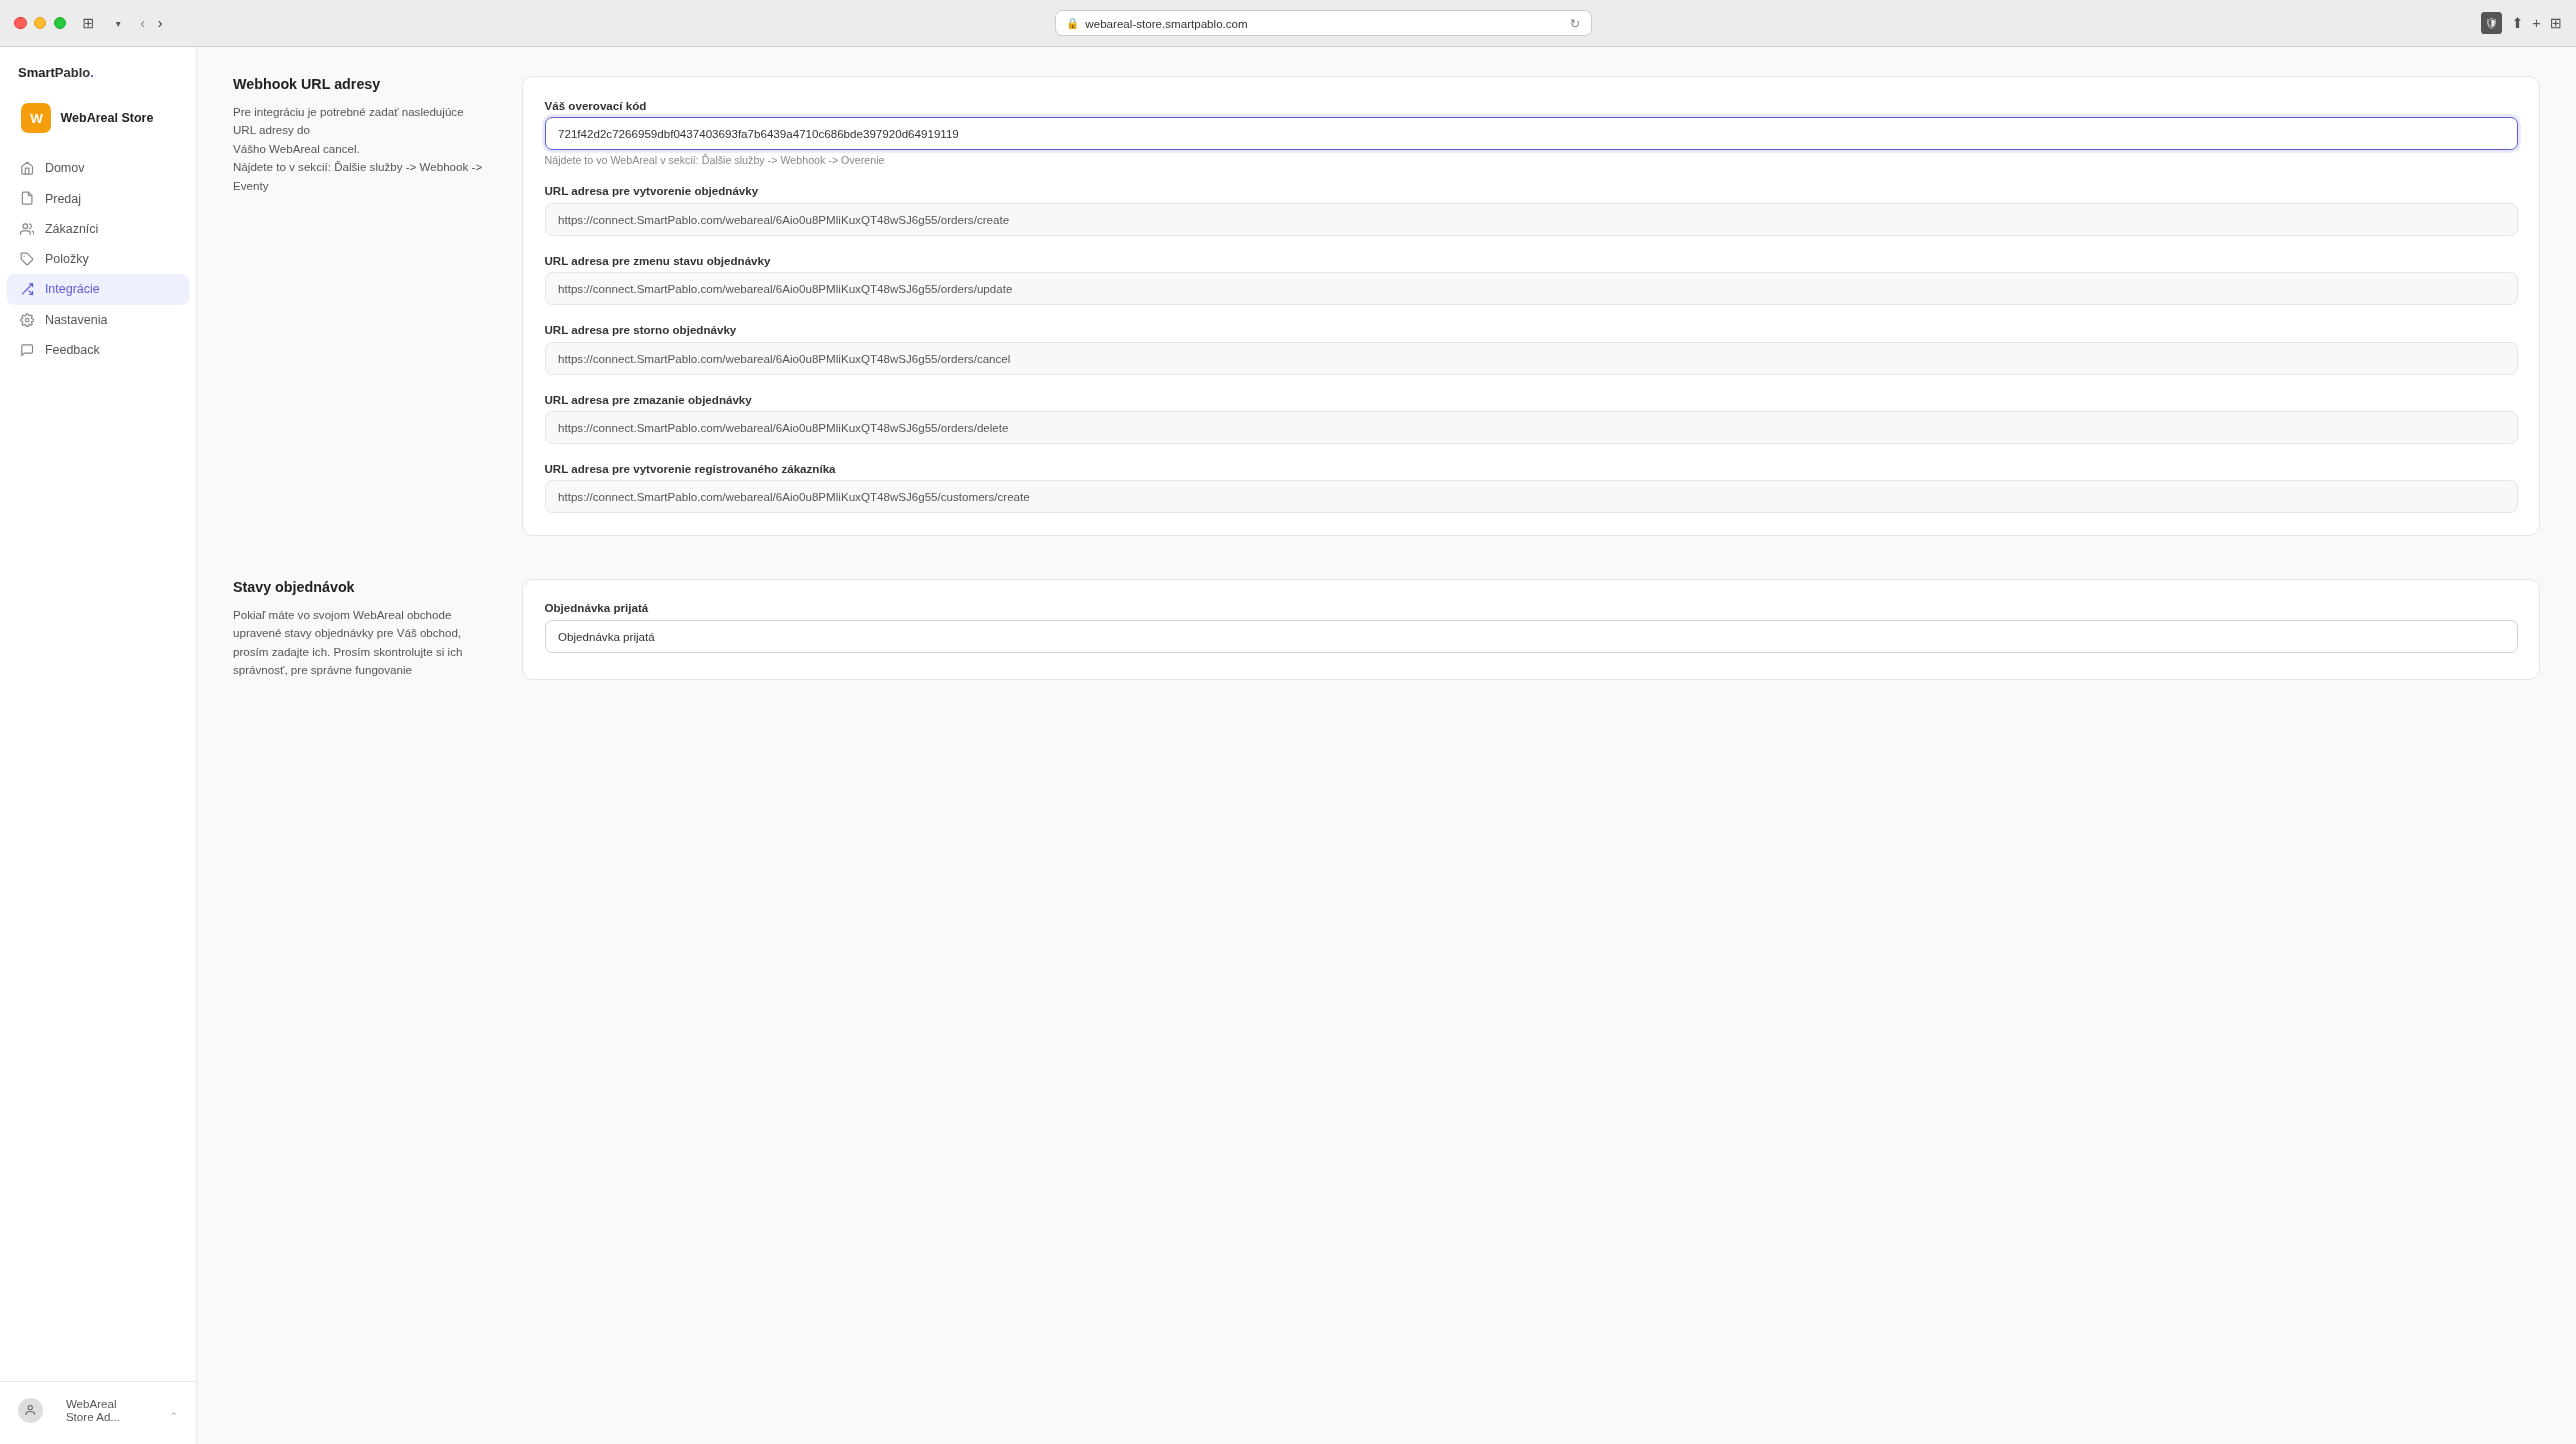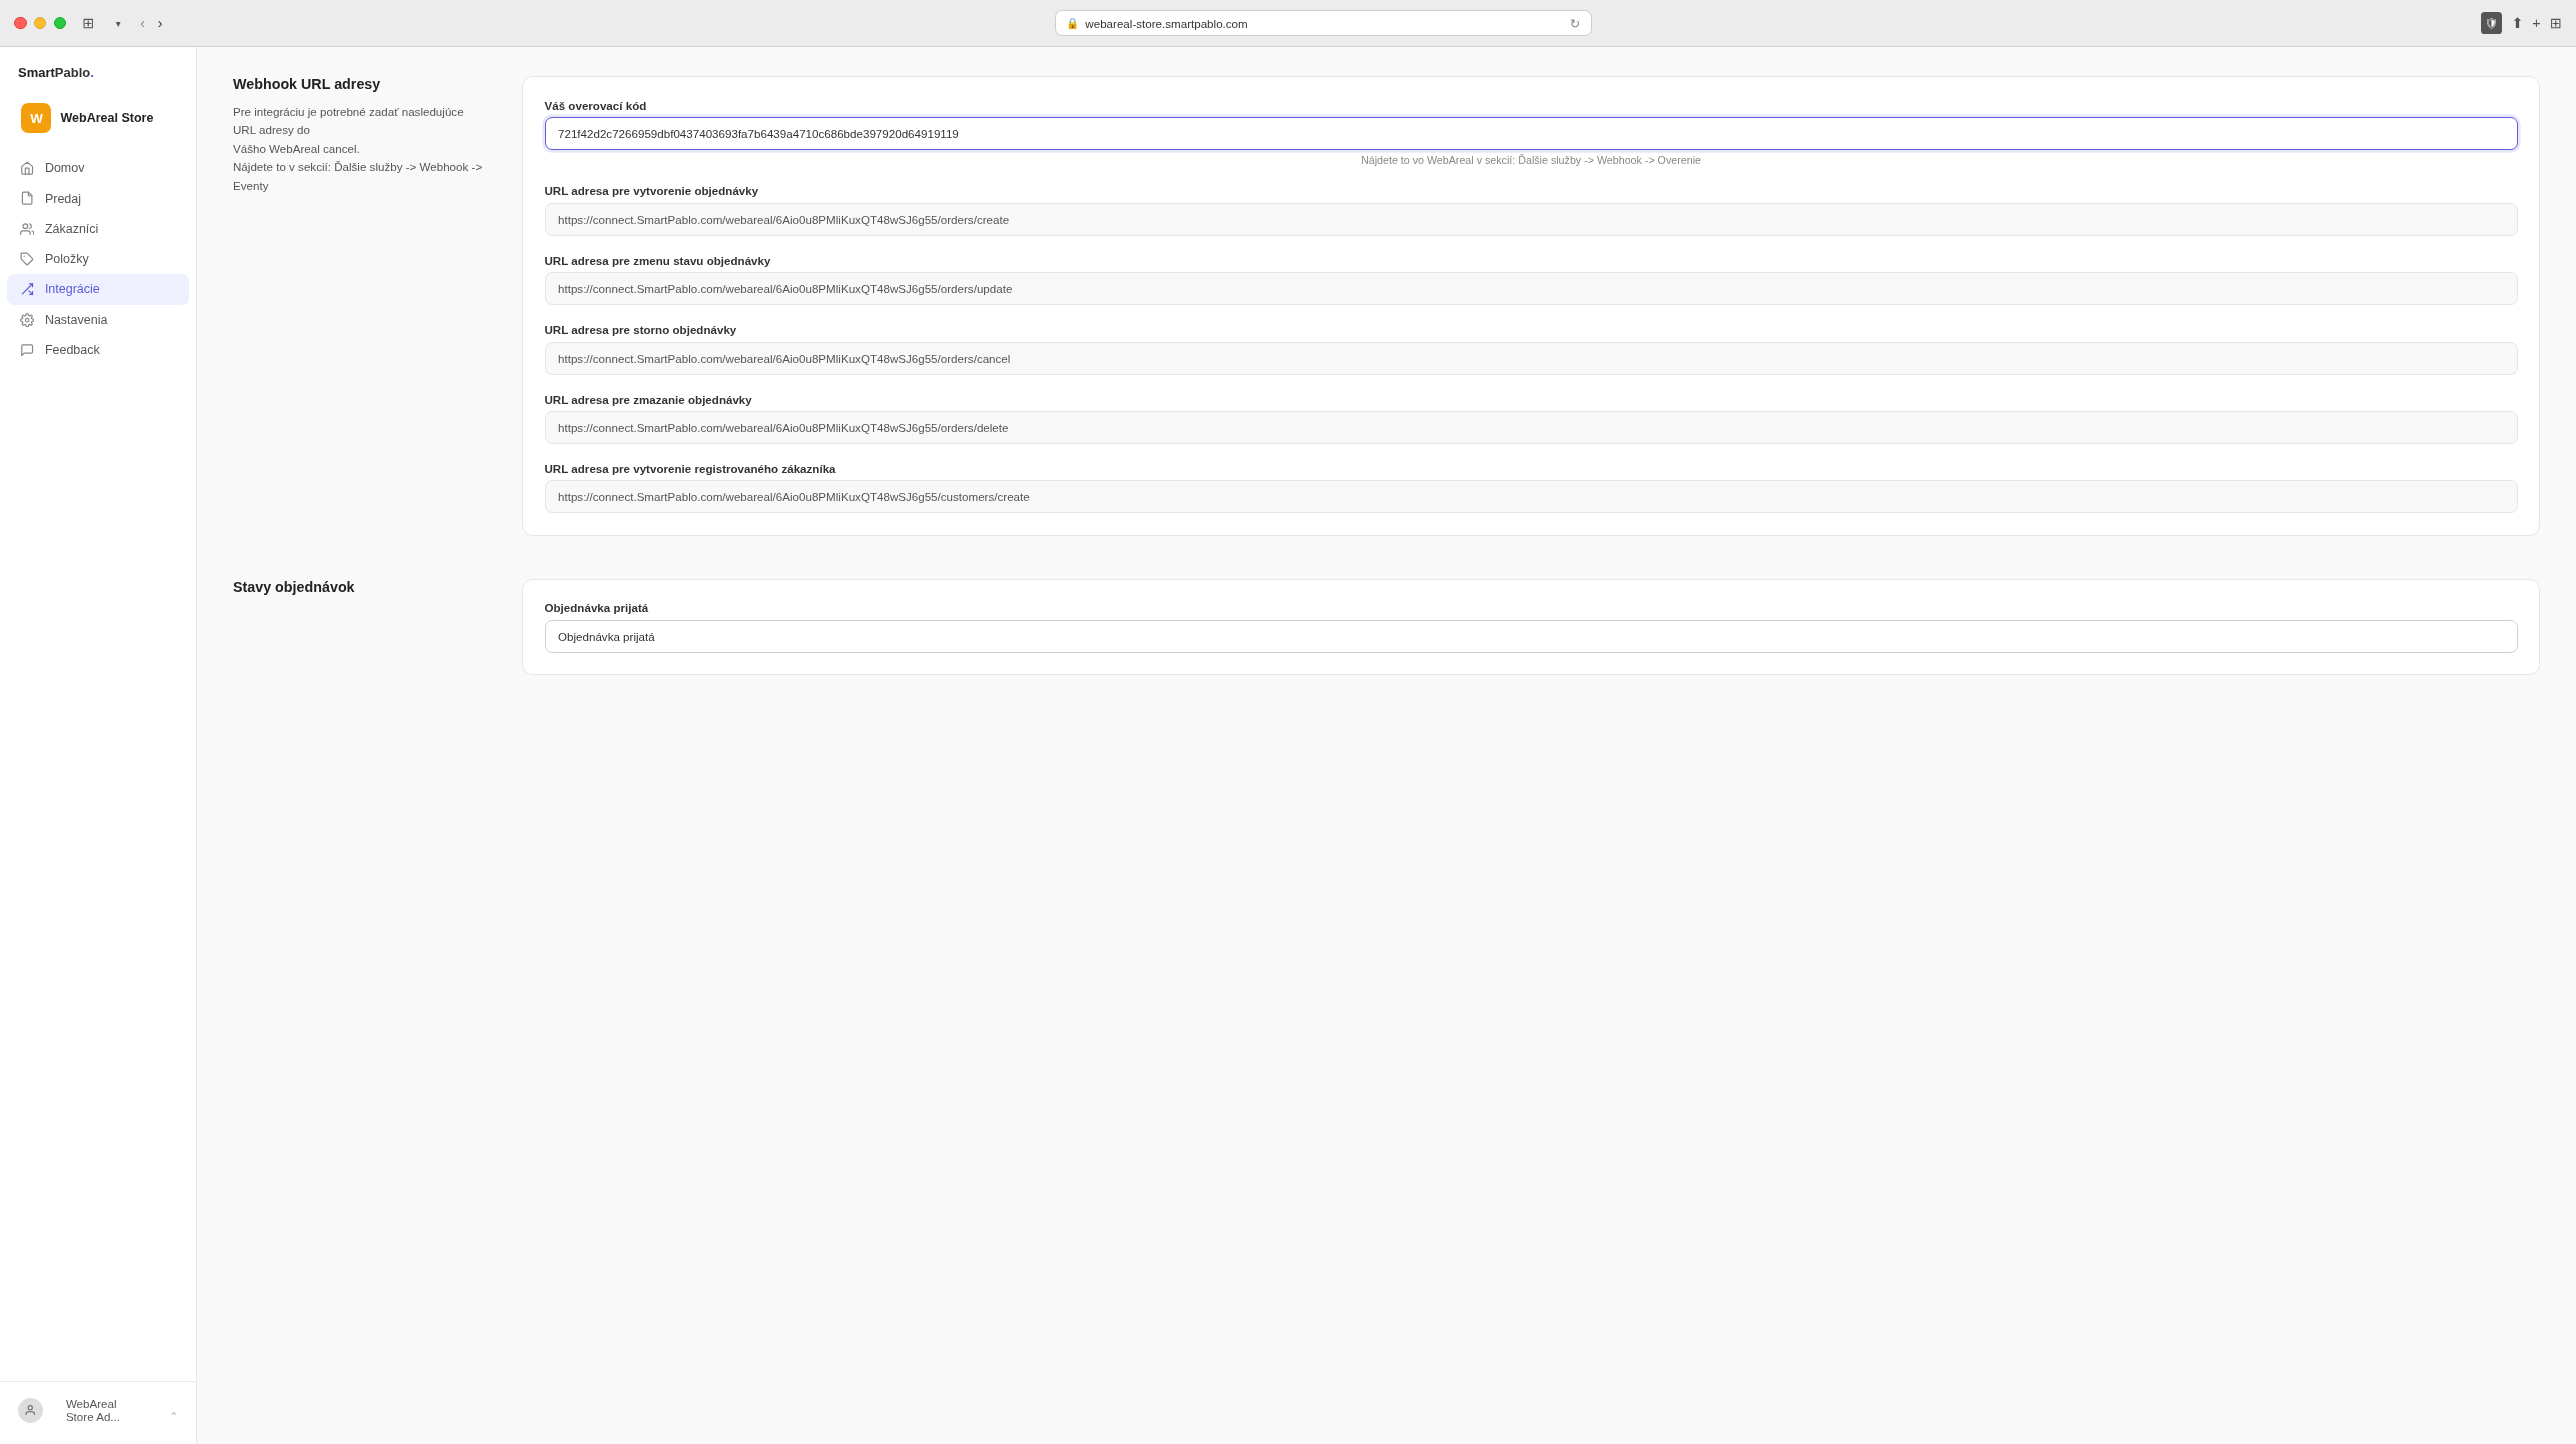--- a/index.html
+++ b/index.html
@@ -276,21 +276,20 @@
     }
     .field-input.active-focus {
       border-color: #5b5bd6;
       box-shadow: 0 0 0 2.7px rgba(91, 91, 214, 0.15);
     }
 
     .field-hint {
       font-size: 10.7px;
       color: #888;
       margin-top: 4.5px;
-      text-align: center;
     }
 
     .field-readonly {
       width: 100%;
       padding: 9px 12.5px;
       border: 0.9px solid #e5e5e5;
       border-radius: 7.2px;
       font-size: 11.6px;
       color: #555;
       background: #f8f8f8;
@@ -479,20 +478,21 @@
         <div class="field-group">
           <div class="field-label">URL adresa pre vytvorenie registrovaného zákazníka</div>
           <div class="field-readonly">https://connect.SmartPablo.com/webareal/6Aio0u8PMliKuxQT48wSJ6g55/customers/create</div>
         </div>
       </div>
     </div>
 
     <div class="content-section">
       <div class="section-description">
         <h2>Stavy objednávok</h2>
+        <p>Pokiaľ máte vo svojom WebAreal obchode upravené stavy objednávky pre Váš obchod, prosím zadajte ich. Prosím skontrolujte si ich správnosť, pre správne fungovanie</p>
       </div>
 
       <div class="card">
         <div class="field-group">
           <div class="field-label">Objednávka prijatá</div>
           <input type="text" class="field-input" value="Objednávka prijatá" style="">
         </div>
       </div>
     </div>
 

